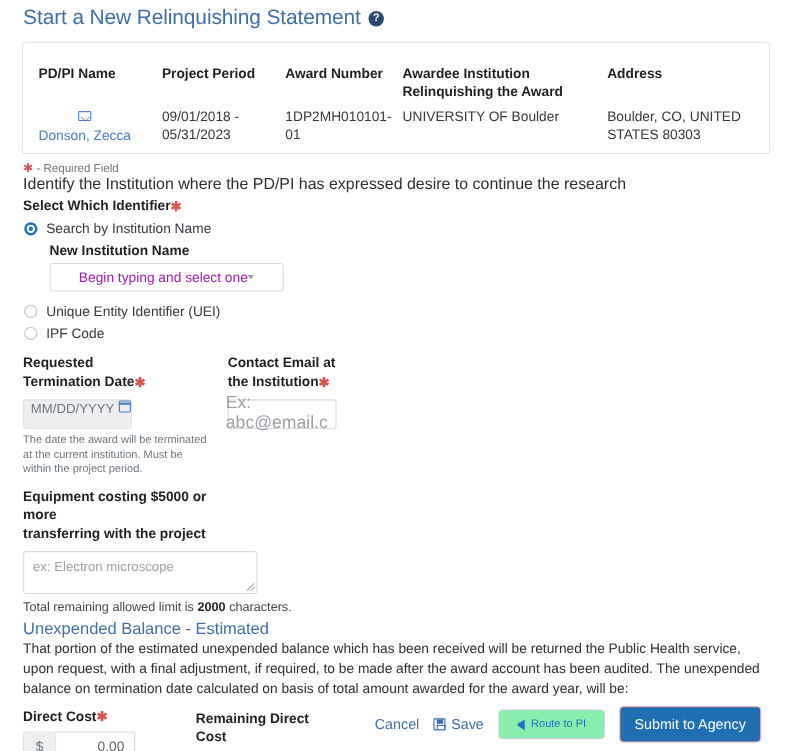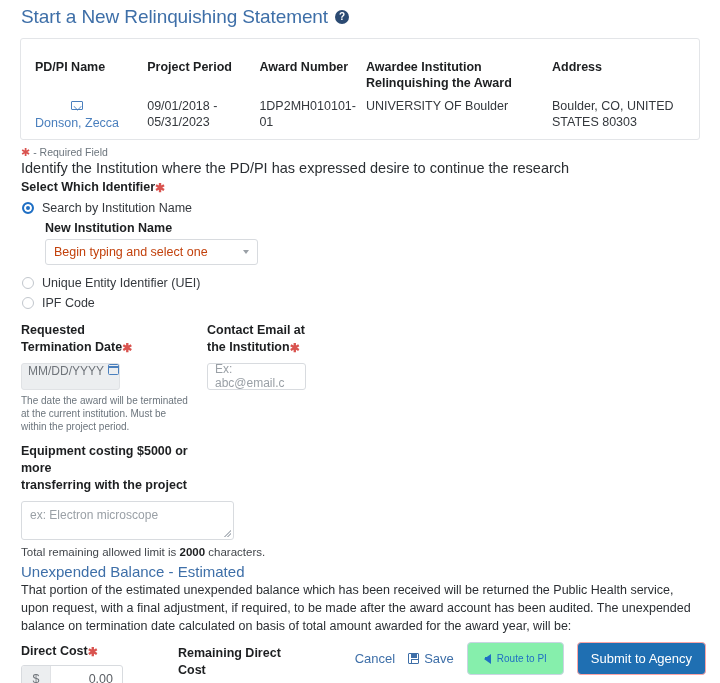--- a/index.html
+++ b/index.html
@@ -155,22 +155,22 @@
     margin-left: 31px;
     width: 213px;
     height: 26px;
     border: 1px solid #d8dbdf;
     border-radius: 3px;
     background: #fff;
     display: flex;
     align-items: center;
     padding: 0 8px;
     font-size: 12.5px;
-    color: #c2410c;
-    justify-content: space-between;
+    color: #a21caf;
+    justify-content: center;
     cursor: pointer;
   }
   .caret {
     width: 0; height: 0;
     border-left: 3.5px solid transparent;
     border-right: 3.5px solid transparent;
     border-top: 4.5px solid #9aa0a6;
   }
 
   
@@ -217,22 +217,23 @@
   }
   .text-input {
     margin-top: 7px;
     width: 99px; height: 27px;
     background: #fff;
     border: 1px solid #d8dbdf;
     border-radius: 3px;
     display: flex;
     align-items: center;
     padding: 0 7px;
-    font-size: 12px;
+    font-size: 16px;
     color: #9aa0a6;
+    justify-content: flex-end;
   }
   .helper {
     font-size: 10px;
     color: #6c757d;
     line-height: 1.32;
     margin-top: 4px;
     width: 172px;
   }
 
   
@@ -331,23 +332,24 @@
   }
   .rem-val {
     font-size: 12.5px;
     color: #34383d;
     margin-top: 5px;
   }
 
   
   .actions {
     position: absolute;
-    right: 14px;
+    right: 28px;
     bottom: 8px;
     display: flex;
+    align-items: center;
     gap: 13px;
   }
   .btn-link {
     color: #3E6FA8;
     font-size: 13px;
     cursor: pointer;
     background: none;
     border: none;
     padding: 0;
     font-family: inherit;

